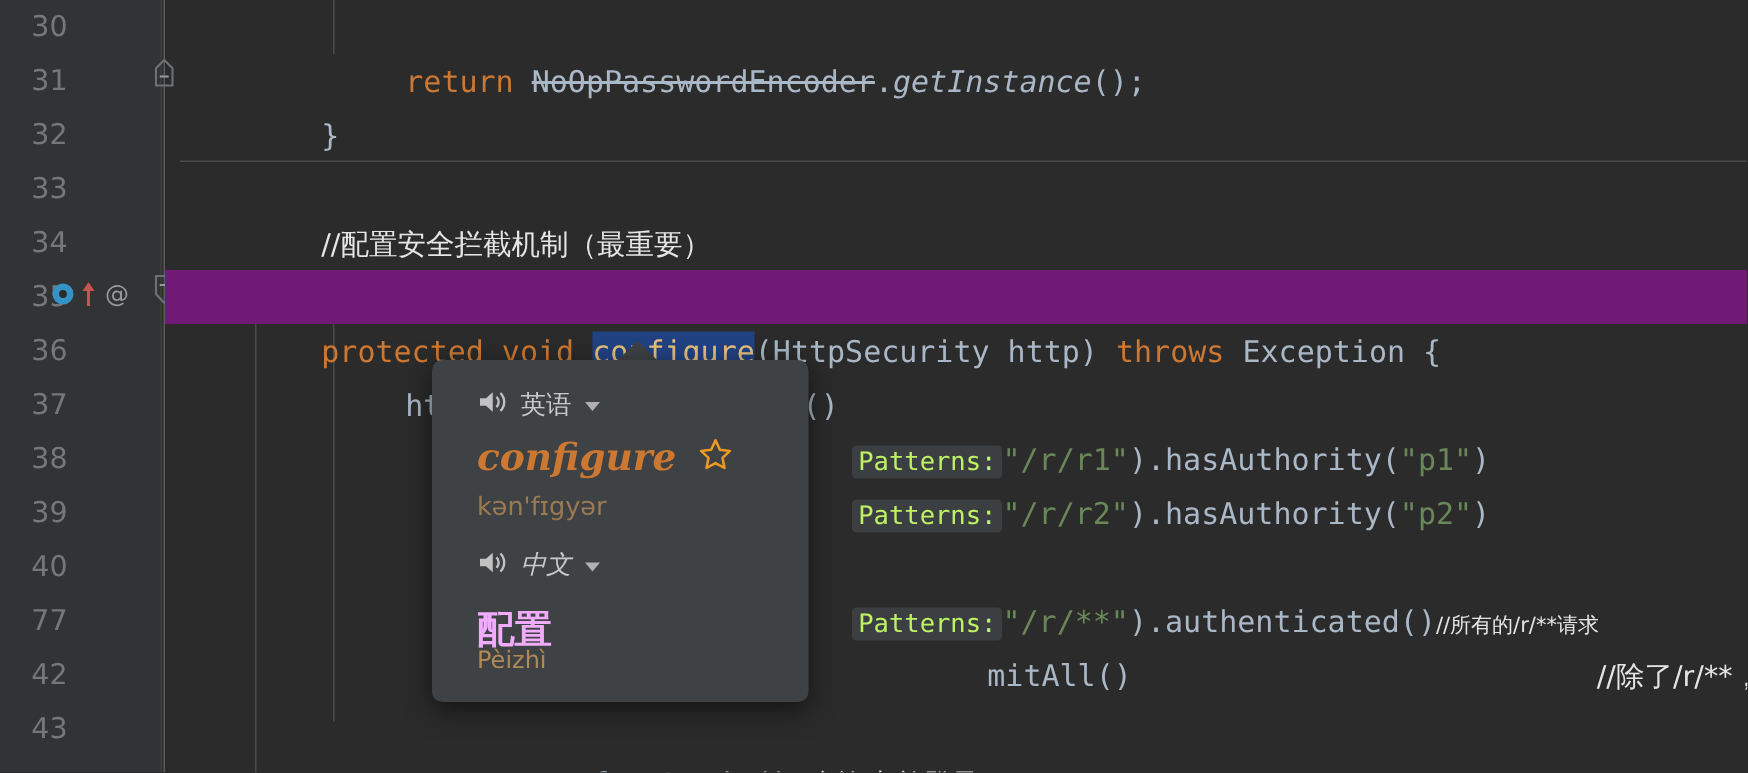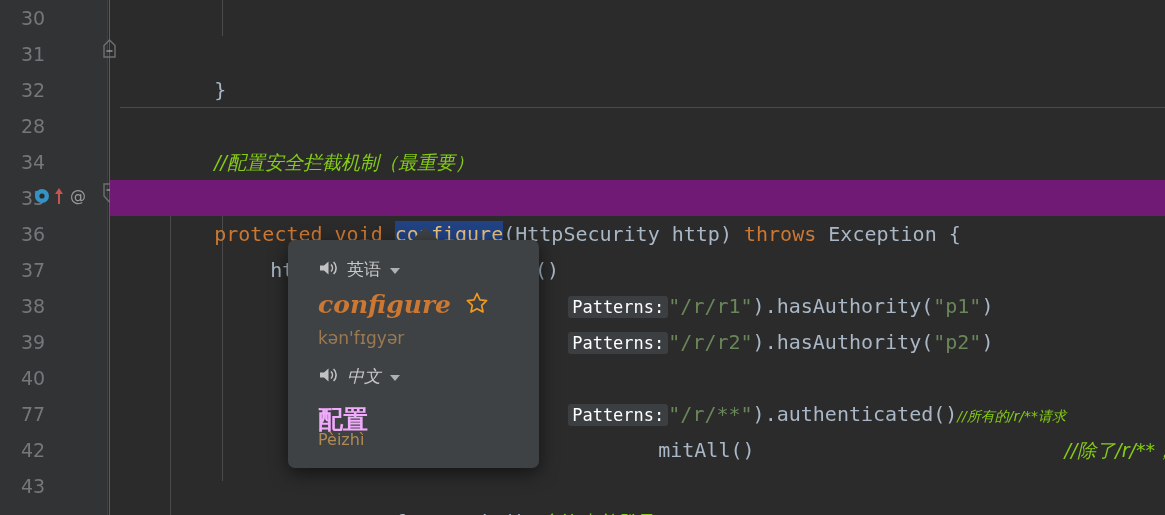--- a/index.html
+++ b/index.html
@@ -77,39 +77,39 @@
     background: #323232;
   }
   .indent-guide {
     position: absolute;
     width: 1px;
     background: #4b4b4b;
   }
 
   .kw       { color: #cc7832; }
   .txt      { color: #a9b7c6; }
-  .cmt      { color: #84cc16; font-style: italic; }
+  .cmt      { color: #e5e5e5; }
   .anno     { color: #bbb529; }
   .str      { color: #6a8759; }
   .deprec   { color: #a9b7c6; text-decoration: line-through; }
   .ital     { color: #a9b7c6; font-style: italic; }
   .punc     { color: #a9b7c6; }
 
   .sel {
     background: #214283;
     color: #e8c07a;
     text-decoration: underline;
     text-decoration-color: #cc7832;
     text-underline-offset: 3px;
     padding: 1px 0;
   }
 
   .inlay {
     background: #3c3f41;
-    color: #ffffff;
+    color: #bef264;
     border-radius: 3px;
     font-size: 17px;
     padding: 1px 4px;
   }
 
   
   .g-icons {
     position: absolute;
     left: 34px;
     height: 36px;
@@ -211,21 +211,21 @@
 
   <div class="row-hl-band" style="top:180px;"></div>
 
   <div class="gutter"></div>
   <div class="gutter-sep"></div>
   <div class="fold-rail"></div>
 
   <div class="lineno" style="top:0px;">30</div>
   <div class="lineno" style="top:36px;">31</div>
   <div class="lineno" style="top:72px;">32</div>
-  <div class="lineno" style="top:108px;">28</div>
+  <div class="lineno" style="top:108px;">33</div>
   <div class="lineno" style="top:144px;">34</div>
   <div class="lineno" style="top:180px;">35</div>
   <div class="lineno" style="top:216px;">36</div>
   <div class="lineno" style="top:252px;">37</div>
   <div class="lineno" style="top:288px;">38</div>
   <div class="lineno" style="top:324px;">39</div>
   <div class="lineno" style="top:360px;">40</div>
   <div class="lineno" style="top:396px;">77</div>
   <div class="lineno" style="top:432px;">42</div>
   <div class="lineno" style="top:468px;">43</div>
@@ -261,20 +261,23 @@
       <line x1="5.5" y1="10" x2="11.5" y2="10" stroke="#9a9a9a" stroke-width="1.4"></line>
     </svg>
   </div>
 
   <div class="indent-guide" style="left:222px; top:0px;   height:36px;"></div>
   <div class="indent-guide" style="left:222px; top:216px; height:265px;"></div>
   <div class="indent-guide" style="left:170px; top:216px; height:300px;"></div>
 
   <div style="position:absolute; left:120px; right:0; top:107px; height:1px; background:#4a4a4a;"></div>
 
+  <div class="row" style="top:0px;">
+    <span style="display:inline-block;width:112px;"></span><span class="kw">return </span><span class="deprec">NoOpPasswordEncoder</span><span class="punc">.</span><span class="ital">getInstance</span><span class="punc">();</span>
+  </div>
 
   <div class="row" style="top:36px;">
     <span style="display:inline-block;width:56px;"></span><span style="color:#a9b7c6;">}</span>
   </div>
 
   <div class="row" style="top:72px;"></div>
 
   <div class="row" style="top:108px;">
     <span style="display:inline-block;width:56px;"></span><span class="cmt" style="font-family:'DejaVu Sans','Liberation Sans',sans-serif;font-size:19px;">//配置安全拦截机制（最重要）</span>
   </div>

